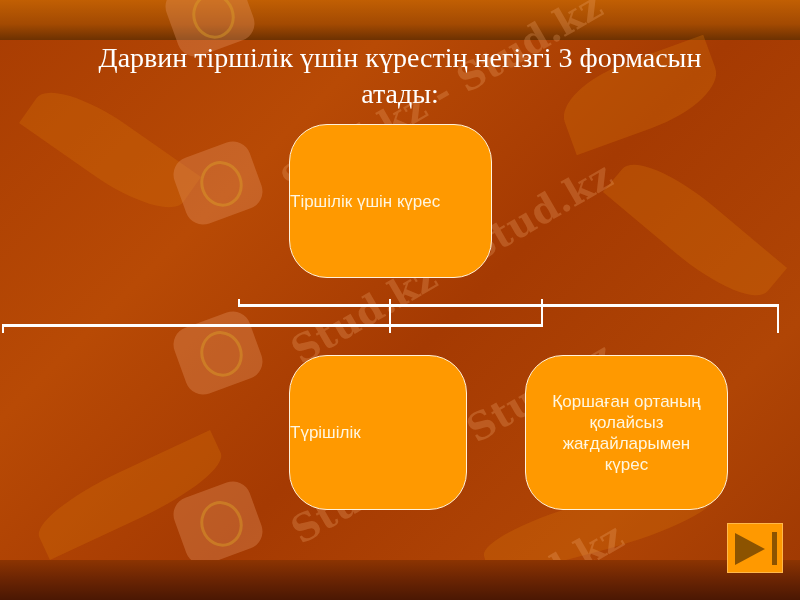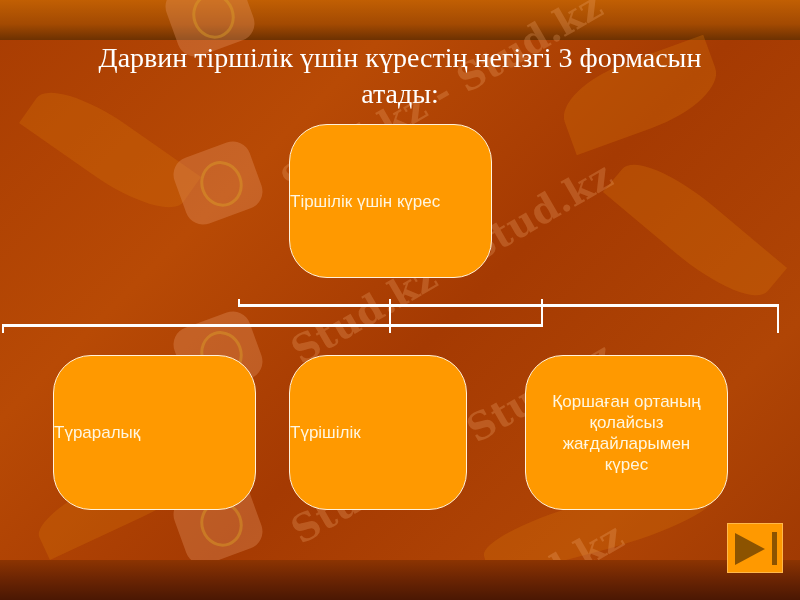--- a/index.html
+++ b/index.html
@@ -62,23 +62,20 @@
   </div>
 
   <div class="line" style="left:238px;top:304px;width:541px;height:3px;"></div>
   <div class="line" style="left:238px;top:299px;width:2px;height:7px;"></div>
   <div class="line" style="left:541px;top:299px;width:2px;height:28px;"></div>
   <div class="line" style="left:777px;top:304px;width:2px;height:29px;"></div>
   <div class="line" style="left:2px;top:324px;width:541px;height:3px;"></div>
   <div class="line" style="left:2px;top:324px;width:2px;height:9px;"></div>
   <div class="line" style="left:389px;top:299px;width:2px;height:34px;"></div>
 
-  <div class="node" style="left:53px;top:355px;width:203px;height:155px;">
-    <span>Түраралық</span>
-  </div>
   <div class="node" style="left:289px;top:355px;width:178px;height:155px;">
     <span>Түрішілік</span>
   </div>
   <div class="node" style="left:525px;top:355px;width:203px;height:155px;padding:0 14px;">
     <span>Қоршаған ортаның қолайсыз жағдайларымен күрес</span>
   </div>
 
   <div class="nav-btn">
     <div class="tri"></div>
     <div class="bar"></div>

